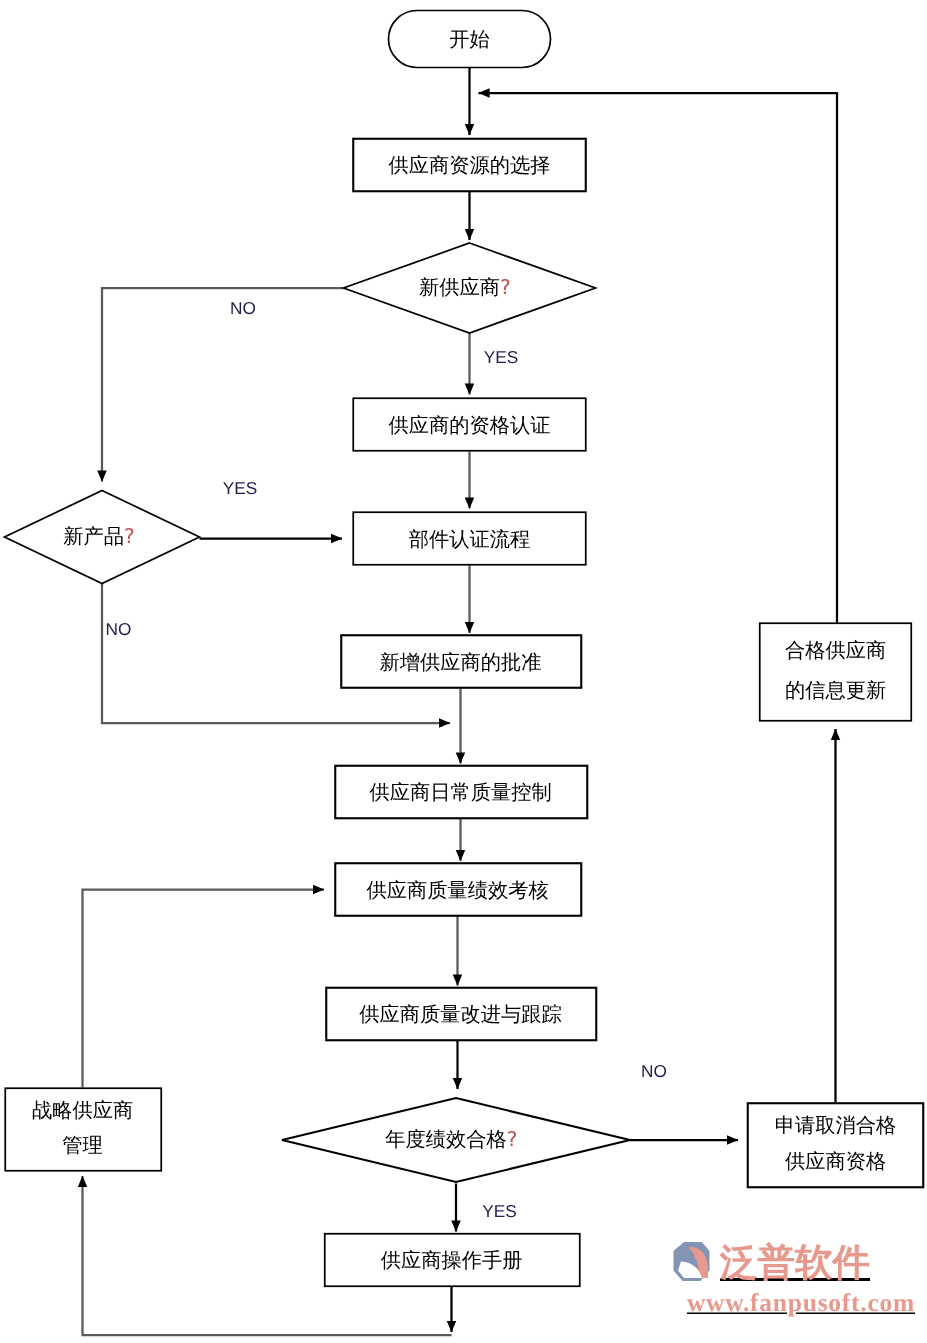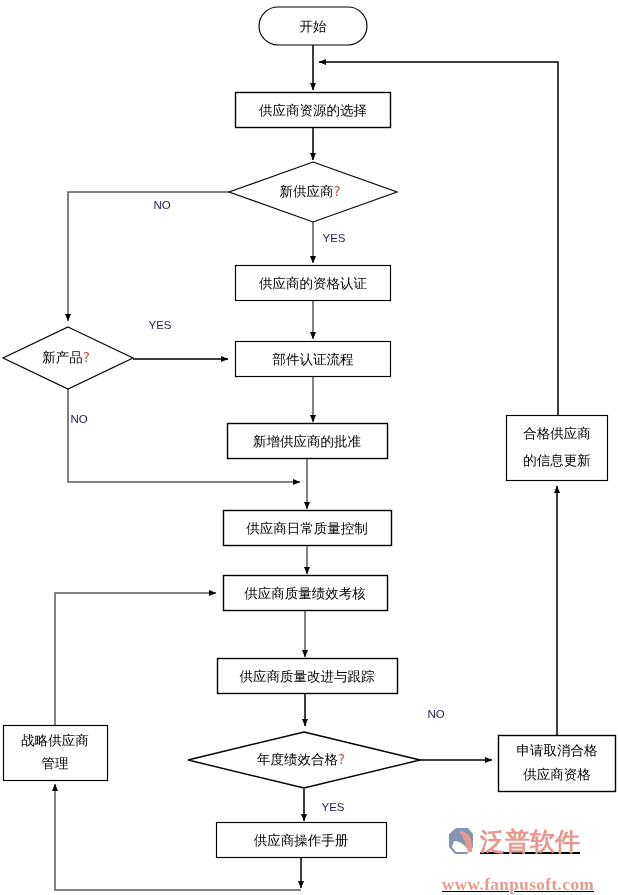--- a/index.html
+++ b/index.html
@@ -80,22 +80,22 @@
     font-weight: bold;
     color: #e8998d;
     letter-spacing: 0px;
     line-height: 1;
   }
   #watermark .wm-url {
     font-family: "Liberation Serif", "DejaVu Serif", serif;
     font-size: 17px;
     font-weight: bold;
     color: #e8998d;
-    text-align: left;
-    margin-top: 18px;
+    text-align: right;
+    margin-top: 2px;
     letter-spacing: 0.5px;
   }
 </style>
 </head>
 <body>
 
 <div id="flow-root">
   <svg id="flow-svg" viewBox="0 0 618 895" xmlns="http://www.w3.org/2000/svg">
     <defs>
       <marker id="arrow-blk" markerWidth="9" markerHeight="9" refX="7.4" refY="3.2" orient="auto" markerUnits="userSpaceOnUse">

